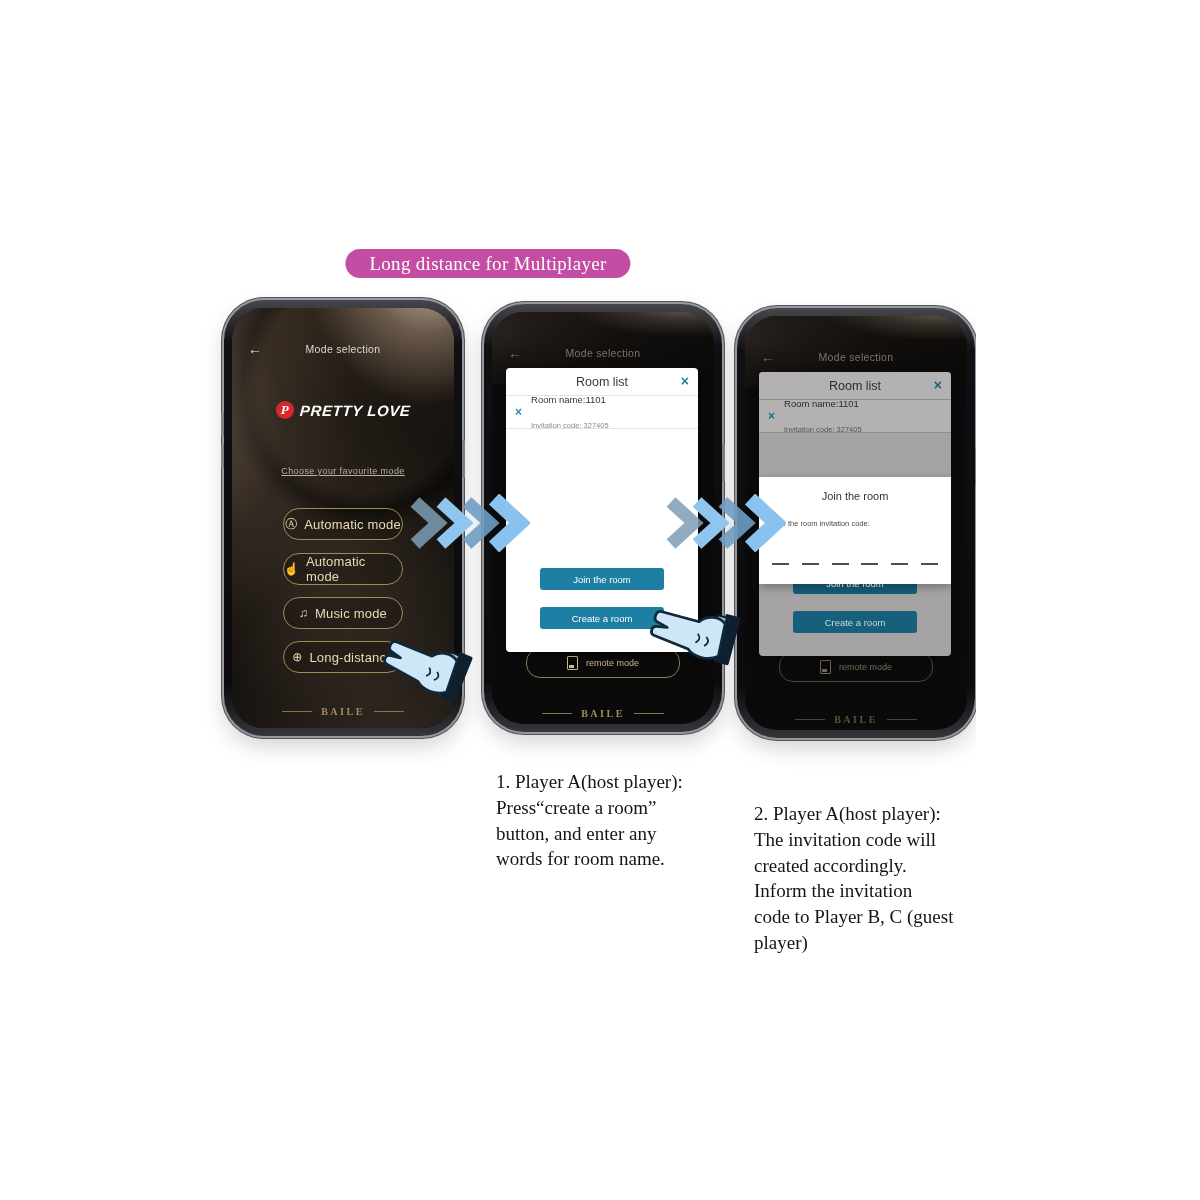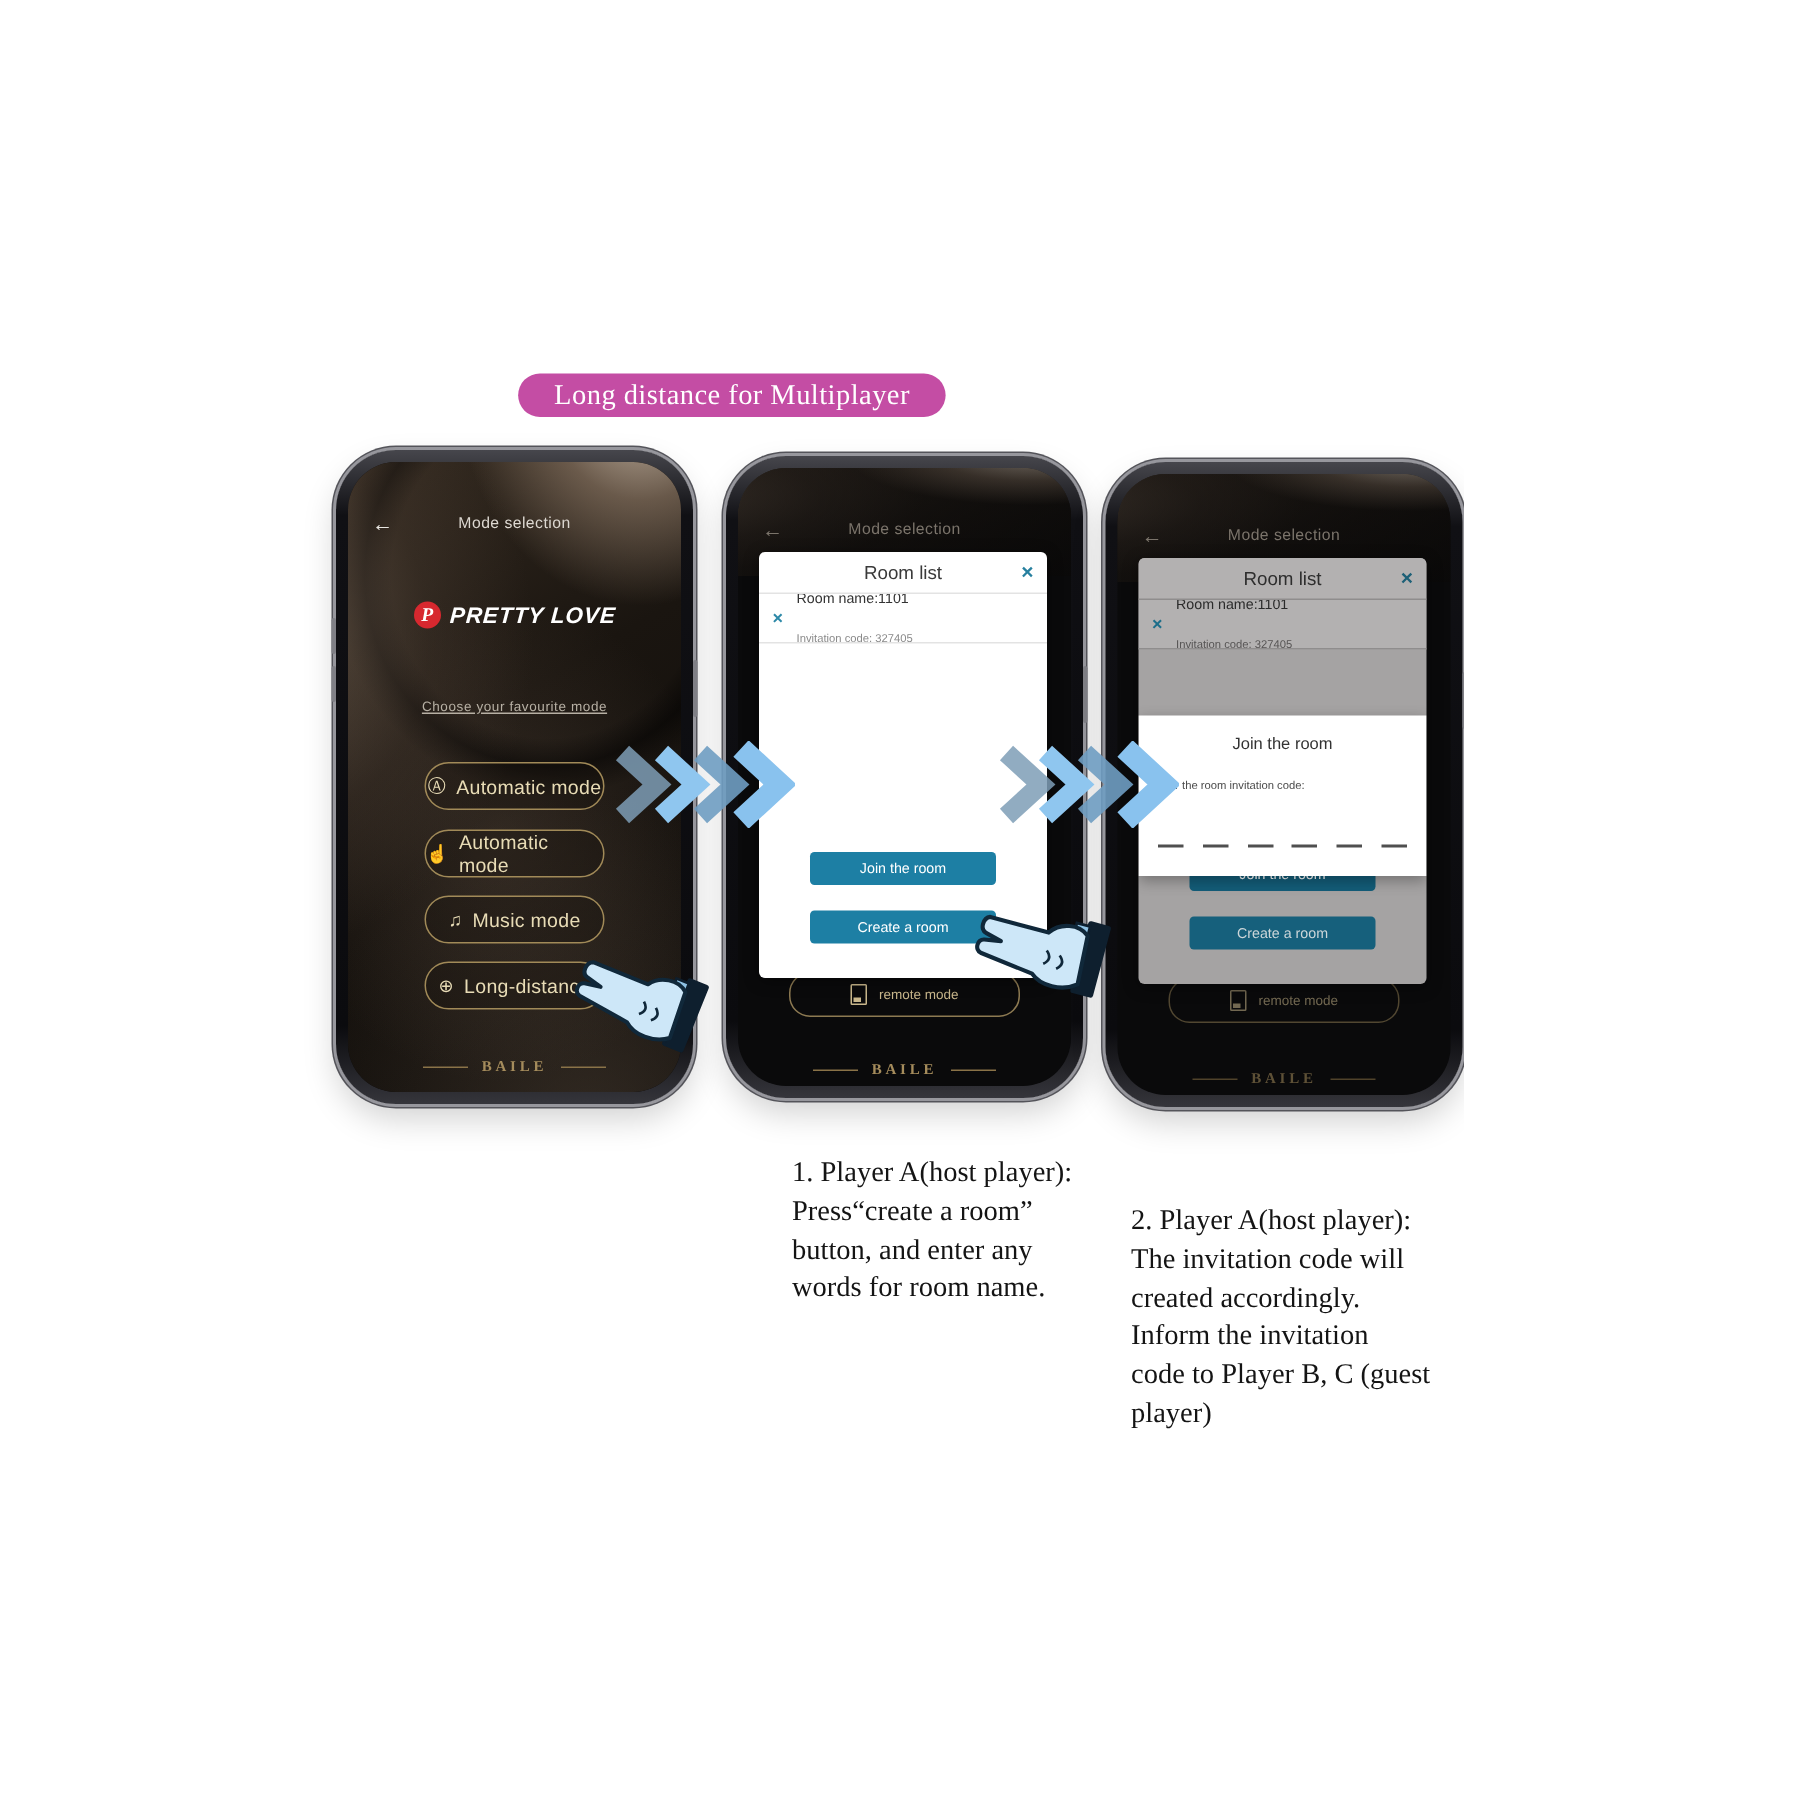--- a/index.html
+++ b/index.html
@@ -251,21 +251,21 @@
     <path d="M8 21 h44 c6 -9 20 -12 28 -5 l2 36 c-10 8 -26 8 -34 1 l-40 -5 c-5 -1 -5 -9 0 -10 l12 -2 -12 -3 c-5 -1 -5 -10 0 -12 z" fill="#cde7f8" stroke="#10283a" stroke-width="3" stroke-linejoin="round"></path>
     <path d="M54 34 q6 5 0 10 M64 35 q6 5 0 10" stroke="#10283a" stroke-width="2" fill="none"></path>
   </svg>
   <svg class="hand" style="left:649px;top:600px;transform:rotate(15deg);" width="88" height="61" viewBox="0 0 96 64">
     <rect x="78" y="5" width="17" height="54" rx="2" fill="#0e1f2e"></rect>
     <rect x="70" y="9" width="10" height="46" fill="#8fc2e4" stroke="#0e1f2e" stroke-width="2"></rect>
     <path d="M8 21 h44 c6 -9 20 -12 28 -5 l2 36 c-10 8 -26 8 -34 1 l-40 -5 c-5 -1 -5 -9 0 -10 l12 -2 -12 -3 c-5 -1 -5 -10 0 -12 z" fill="#cde7f8" stroke="#10283a" stroke-width="3" stroke-linejoin="round"></path>
     <path d="M54 34 q6 5 0 10 M64 35 q6 5 0 10" stroke="#10283a" stroke-width="2" fill="none"></path>
   </svg>
 
-  <div class="caption" style="left:496px;top:769px;width:235px;margin-left:32px;">1. Player A(host player):
+  <div class="caption" style="left:496px;top:769px;width:235px;">1. Player A(host player):
 Press“create a room”
 button, and enter any
 words for room name.</div>
   <div class="caption" style="left:754px;top:769px;width:248px;margin-top:32px;">2. Player A(host player):
 The invitation code will
 created accordingly.
 Inform the invitation
 code to Player B, C (guest
 player)</div>
 

